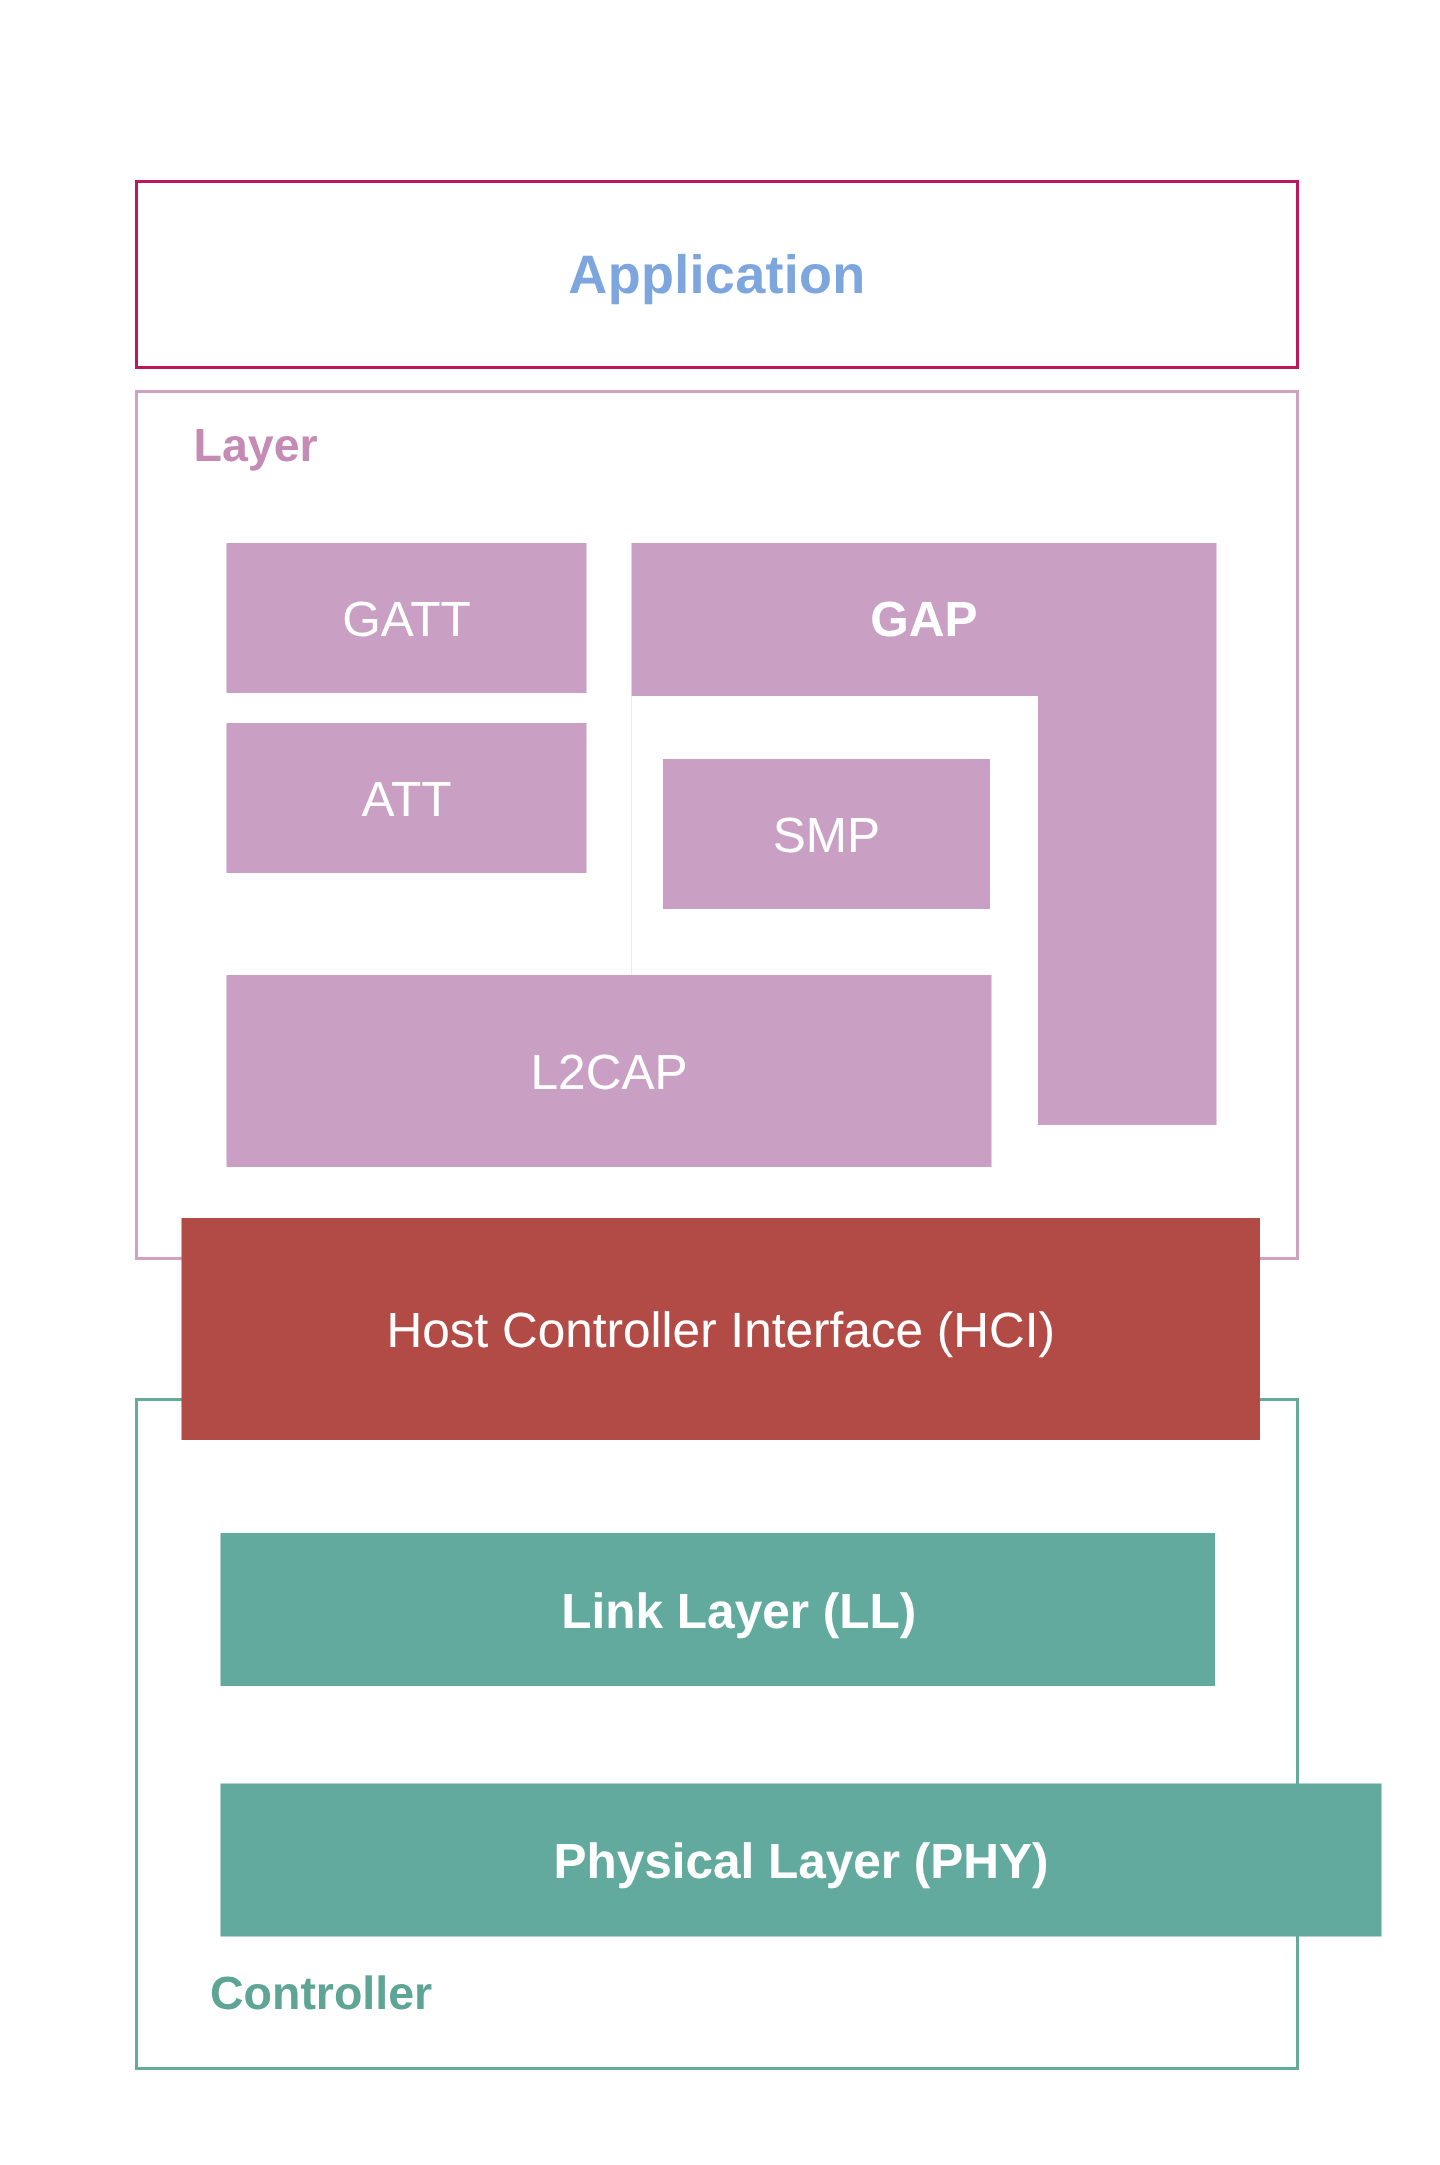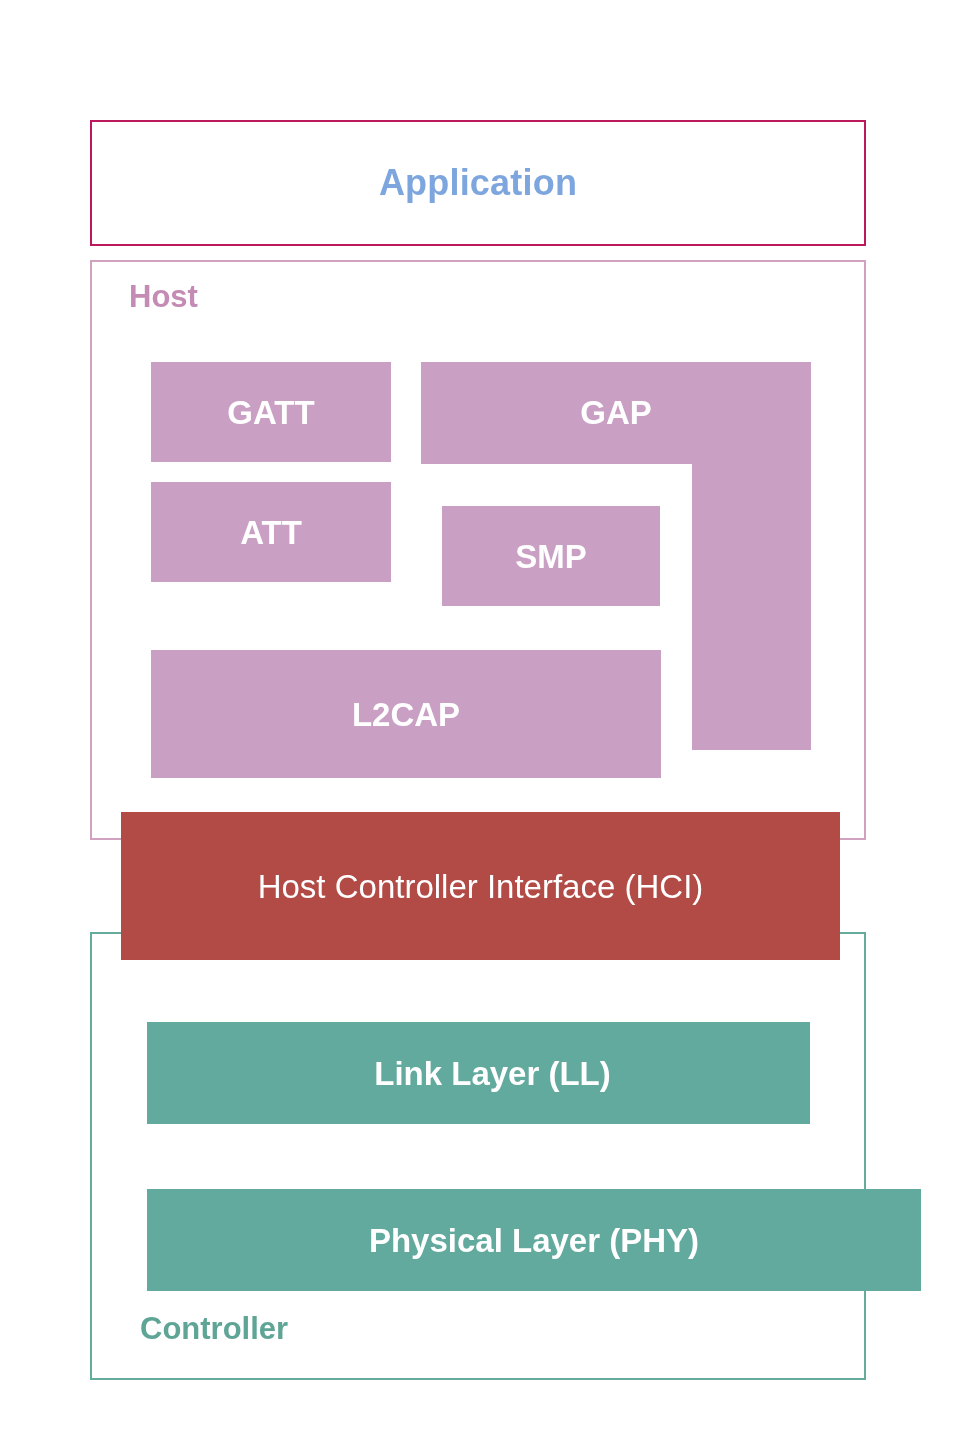--- a/index.html
+++ b/index.html
@@ -49,21 +49,21 @@
     font-size: 31px;
     font-weight: bold;
     line-height: 1;
   }
 
   
   .mauve {
     background: #CA9FC4;
     color: #ffffff;
     font-size: 33px;
-    font-weight: bold;
+    font-weight: normal;
     display: flex; align-items: center; justify-content: center;
     line-height: 1;
   }
   .blk-gatt  { left: 151px; top: 362px; width: 240px; height: 100px; }
   .blk-att   { left: 151px; top: 482px; width: 240px; height: 100px; }
   .blk-smp   { left: 442px; top: 506px; width: 218px; height: 100px; }
   .blk-l2cap { left: 151px; top: 650px; width: 510px; height: 128px; }
 
   
   .blk-gap {
@@ -123,21 +123,21 @@
 </head>
 <body>
 
 <div id="canvas">
 
   <div class="abs app-box">
     <span class="app-label">Application</span>
   </div>
 
   <div class="abs host-box"></div>
-  <div class="abs host-title">Host</div>
+  <div class="abs host-title">Layer</div>
 
   <div class="abs blk-gap"></div>
   <div class="abs gap-notch"></div>
   <div class="abs gap-label">GAP</div>
 
   <div class="abs mauve blk-gatt">GATT</div>
 
   <div class="abs mauve blk-att">ATT</div>
 
   <div class="abs mauve blk-smp">SMP</div>

